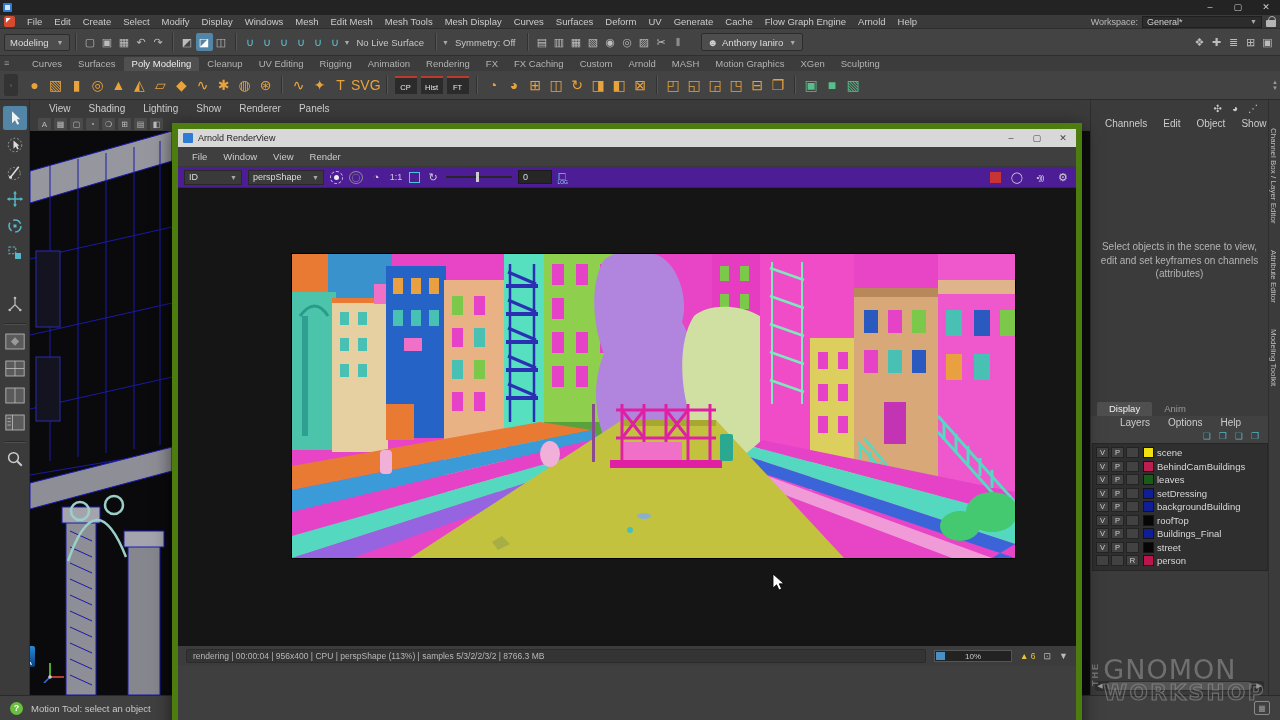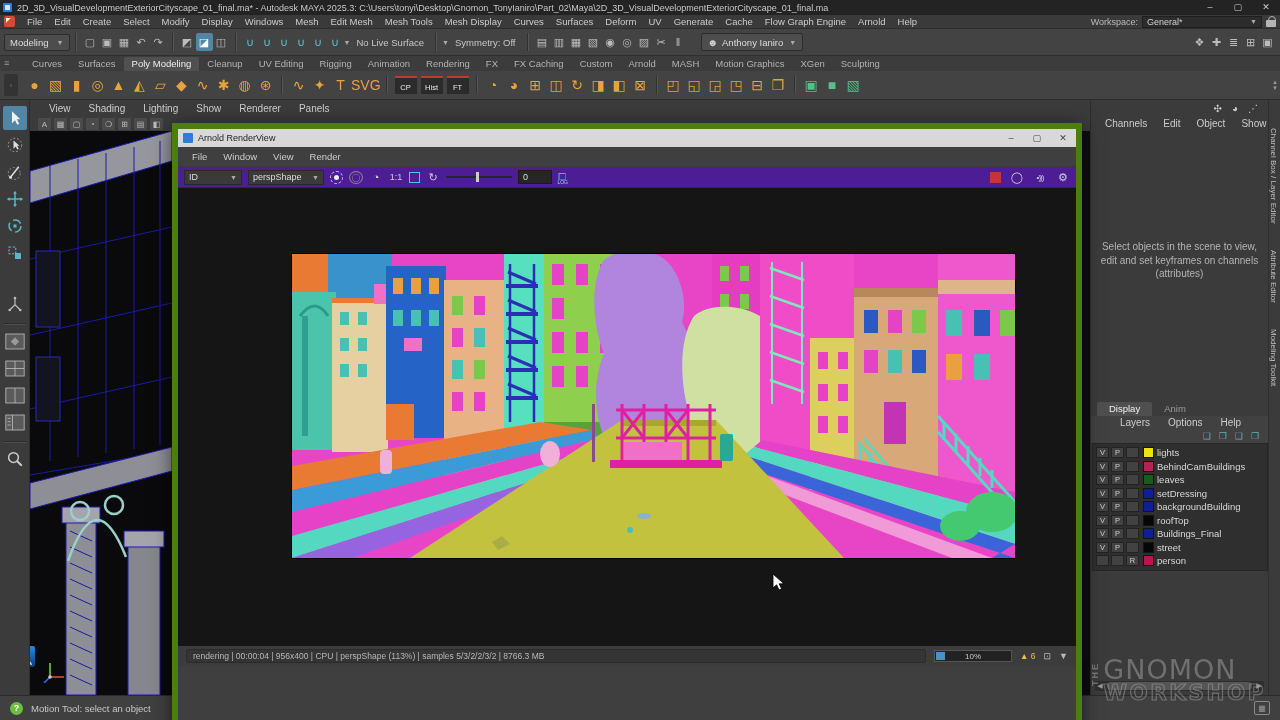--- a/index.html
+++ b/index.html
@@ -151,21 +151,20 @@
   #wm-main .w { font-size:21.5px; font-weight:bold; letter-spacing:2.5px; color:transparent; -webkit-text-stroke:1.2px #9a9a9a; line-height:22px; font-family:"DejaVu Sans", sans-serif; }
 
   
   #cursor { position:absolute; left:772px; top:573px; z-index:20; pointer-events:none; }
 </style>
 </head>
 <body>
 
 <div id="titlebar">
   <span class="appico"></span>
-  <span class="t">2D_3D_VisualDevelopmentExteriorCityscape_01_final.ma* - Autodesk MAYA 2025.3: C:\Users\tonyi\Desktop\Gnomon_TonyIaniro\Part_02\Maya\2D_3D_VisualDevelopmentExteriorCityscape_01_final.ma</span>
   <span class="winbtns">
     <span>–</span>
     <span>▢</span>
     <span>✕</span>
   </span>
 </div>
 
 <div id="menubar">
   <span class="mayalogo"></span>
   <div class="row">
@@ -532,21 +531,21 @@
         <span>❏</span>
         <span>❐</span>
       </div>
     <div id="layer-list">
 
     <div class="lrow">
           <span class="lbox">V</span>
           <span class="lbox">P</span>
           <span class="lbox"></span>
           <span class="lswatch" style="background: rgb(240, 226, 17);"></span>
-          <span class="lname">lights</span>
+          <span class="lname">scene</span>
         </div>
         <div class="lrow">
           <span class="lbox">V</span>
           <span class="lbox">P</span>
           <span class="lbox"></span>
           <span class="lswatch" style="background: rgb(187, 30, 80);"></span>
           <span class="lname">BehindCamBuildings</span>
         </div>
         <div class="lrow">
           <span class="lbox">V</span>

